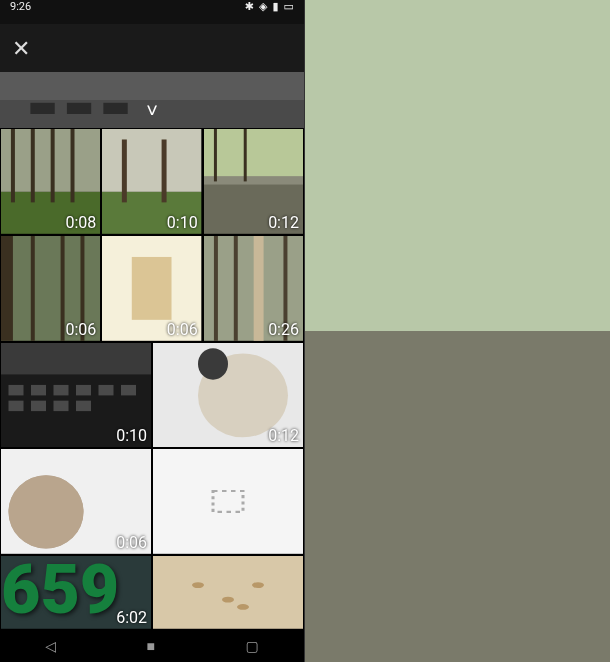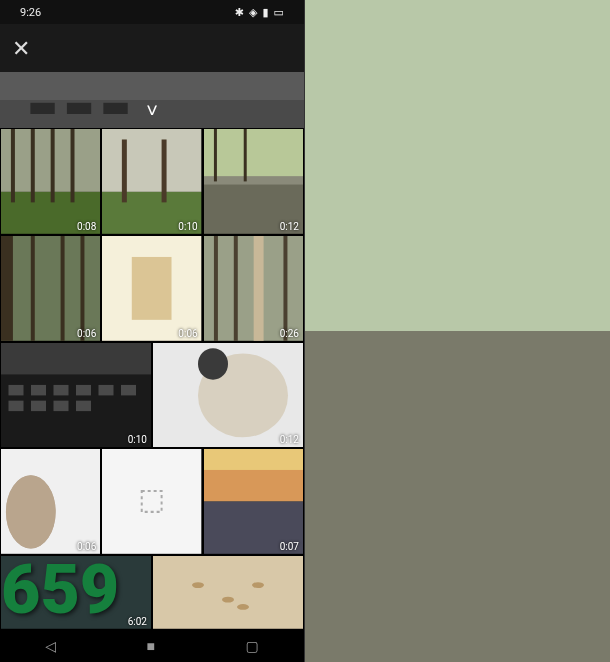--- a/index.html
+++ b/index.html
@@ -1,35 +1,35 @@
 <!DOCTYPE html>
 <html><head>
 <meta charset="utf-8">
 <style>
 *{margin:0;padding:0;box-sizing:border-box;font-family:-apple-system,BlinkMacSystemFont,"Segoe UI",Roboto,Arial,sans-serif}
 html,body{width:610px;height:662px;background:#000;overflow:hidden}
 .container{display:flex;width:100%;height:100%}
 .panel{width:50%;height:100%;display:flex;flex-direction:column;background:#1a1a1a;position:relative}
 .panel-left{border-right:1px solid #333}
-.statusbar{height:24px;display:flex;justify-content:space-between;align-items:center;padding:0 20px;font-size:11px;color:#eee;background:#111}
+.statusbar{height:24px;display:flex;justify-content:space-between;align-items:flex-start;padding:0 10px;font-size:11px;color:#eee;background:#111}
 .statusbar .right{display:flex;gap:5px;align-items:center}
 .icon-small{font-size:11px}
 .topbar{height:48px;display:flex;align-items:center;padding:0 12px;background:#1a1a1a;color:#ddd}
 .topbar .title{font-size:20px;font-weight:300;color:#ccc;margin-left:14px}
 .charge{margin-left:auto;color:#4a9eff;font-size:11px;letter-spacing:.5px}
 .close-x{font-size:22px;color:#ddd}
 .back-arrow{font-size:20px;color:#ddd}
 
 .grid{flex:1;display:flex;flex-direction:column;overflow:hidden;background:#000}
 .hero{height:56px;background:#3a3a3a;display:flex;align-items:flex-end;justify-content:center;position:relative}
 .hero .chev{color:#fff;font-size:20px;margin-bottom:6px;z-index:2}
 .rows{flex:1;display:flex;flex-direction:column}
 .row{display:flex;flex:1}
 .cell{flex:1;position:relative;border:1px solid #000;overflow:hidden}
-.cell .dur{position:absolute;bottom:2px;right:4px;color:#fff;font-size:10px;text-shadow:0 0 3px #000;z-index:3}
+.cell .dur{position:absolute;bottom:2px;right:4px;color:#fff;font-size:16px;text-shadow:0 0 3px #000;z-index:3}
 .cell .lab{position:absolute;bottom:4px;left:4px;color:#fff;font-size:7px;z-index:3}
 .biglab{position:absolute;left:0;bottom:12px;font-size:68px;font-weight:900;color:#15803d;text-shadow:2px 2px 4px rgba(0,0,0,.6);line-height:.8;z-index:3}
 
 .videoarea{height:200px;background:#000;position:relative;display:flex;align-items:center;justify-content:center}
 .videoarea svg{width:220px;height:170px}
 .progress{height:26px;background:#000;display:flex;align-items:center;padding:0 6px;gap:8px;font-size:10px;color:#fff}
 .progress .play{font-size:12px}
 .progress .track{flex:1;height:2px;background:#555;position:relative}
 .progress .dot{position:absolute;left:0;top:-4px;width:10px;height:10px;border-radius:50%;background:#fff}
 .filmstrip{height:48px;background:#000;display:flex;padding:2px;border:2px solid #fff;margin:2px 6px}
@@ -190,28 +190,20 @@
               </svg>
               <span class="dur">0:06</span>
             </div>
           <div class="cell">
               <svg class="thumb" viewBox="0 0 10 10" preserveAspectRatio="none">
                 <rect width="10" height="10" fill="#f5f5f5"></rect>
                 <rect x="4" y="4" width="2" height="2" fill="none" stroke="#aaa" stroke-width=".2" stroke-dasharray=".3"></rect>
               </svg>
               <span class="dur"></span>
             </div>
-          <div class="cell">
-              <svg class="thumb" viewBox="0 0 10 10" preserveAspectRatio="none">
-                <rect width="10" height="5" fill="#e8c878"></rect>
-                <rect y="2" width="10" height="3" fill="#d89858"></rect>
-                <rect y="5" width="10" height="5" fill="#4a4a5a"></rect>
-              </svg>
-              <span class="dur">0:07</span>
-            </div>
         </div>
 
         <div class="row" style="flex:.7">
           <div class="cell">
               <svg class="thumb" viewBox="0 0 10 10" preserveAspectRatio="none">
                 <rect width="10" height="10" fill="#2a3a3a"></rect>
               </svg>
               <span class="biglab">659</span>
               <span class="dur">6:02</span>
             </div>

